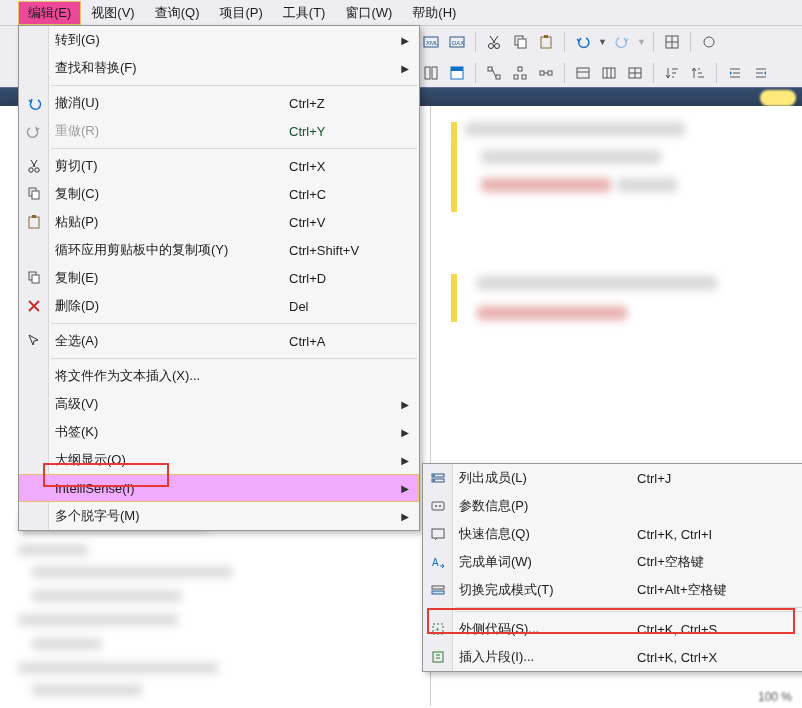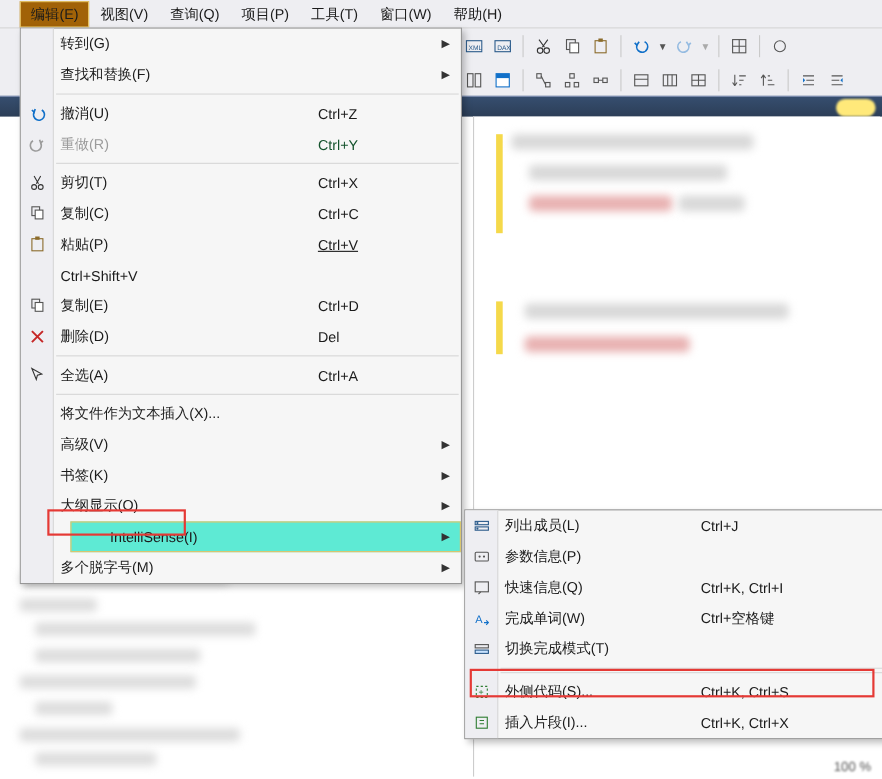--- a/index.html
+++ b/index.html
@@ -1,21 +1,21 @@
 <!DOCTYPE html>
 <html><head>
 <meta charset="utf-8">
 <style>
   * { box-sizing: border-box; font-family: "Microsoft YaHei", "Segoe UI", sans-serif; }
   body { margin: 0; width: 802px; height: 708px; background: #fff; overflow: hidden; position: relative; }
 
   
   .menubar { height: 26px; background: #eeeef2; border-bottom: 1px solid #ccc; display: flex; align-items: center; font-size: 13px; color: #1b1b1b; }
   .menubar .mi { padding: 3px 10px; cursor: default; }
-  .menubar .mi.active { background: #a16207; border: 1px solid #e5c365; padding: 2px 9px; }
+  .menubar .mi.active { background: #ec4899; border: 1px solid #e5c365; padding: 2px 9px; }
 
   
   .toolbars { height: 62px; background: #eeeef2; border-bottom: 1px solid #5b7199; position: relative; }
   .toolbars .row { height: 31px; display: flex; align-items: center; gap: 4px; padding-left: 420px; }
   .tb-btn { width: 22px; height: 22px; display: flex; align-items: center; justify-content: center; color: #1b1b1b; }
   .tb-sep { width: 1px; height: 20px; background: #c9c9c9; margin: 0 3px; }
   .blue-strip { height: 18px; background: linear-gradient(#364e6f,#2c3e57); }
   .editor-bg { position: absolute; left: 430px; right: 2px; top: 106px; bottom: 2px; background: #fff; border-left: 1px solid #ccc; }
   .editor-bg .yel { position: absolute; left: 20px; top: 10px; width: 6px; background: #f5d94a; }
   .editor-bg .blur { position: absolute; filter: blur(4px); background: #d8d8d8; border-radius: 4px; }
@@ -27,21 +27,21 @@
   
   .menu { position: absolute; background: #f6f6f6; border: 1px solid #979797; box-shadow: 3px 3px 6px rgba(0,0,0,.25); font-size: 13px; color: #1b1b1b; }
   .menu .iconcol { position: absolute; left: 0; top: 0; bottom: 0; width: 30px; background: #eeeef2; border-right: 1px solid #d7d7d7; }
   .menu .item { position: relative; display: flex; align-items: center; height: 28px; padding-left: 36px; padding-right: 10px; cursor: default; }
   .menu .item .lbl { flex: 1; }
   .menu .item .sc { width: 130px; text-align: left; color: #1b1b1b; }
   .menu .item .arrow { width: 10px; text-align: right; font-size: 10px; color: #333; }
   .menu .item.disabled { color: #9b9b9b; }
   .menu .item.disabled .sc { color: #14532d; }
   .menu .sep { height: 1px; background: #d7d7d7; margin: 3px 2px 3px 32px; }
-  .menu .item.hover { background: #5eead4; outline: 1px solid #e5c365; outline-offset: -1px; margin-left: 45px; }
+  .menu .item.hover { background: #f0abfc; outline: 1px solid #e5c365; outline-offset: -1px; }
   .menu .item .ico { position: absolute; left: 6px; width: 18px; height: 18px; display: flex; align-items: center; justify-content: center; }
 
   .redbox { position: absolute; border: 2px solid #e53935; pointer-events: none; }
 
   
   svg { display: block; }
   .status { position: absolute; right: 10px; bottom: 4px; font-size: 12px; color: #555; filter: blur(1px);}
   .yellow-tag { position:absolute; right:6px; top:90px; width:36px; height:16px; background:#ffe97a; border-radius:8px; filter:blur(1px);}
 </style>
 </head>
@@ -301,25 +301,26 @@
       <span class="arrow"></span>
     </div>
     <div class="item">
       <span class="ico">
         <svg width="16" height="16">
           <rect x="3" y="3" width="10" height="11" fill="none" stroke="#8b6b2b"></rect>
           <rect x="6" y="1" width="4" height="3" fill="#8b6b2b"></rect>
         </svg>
       </span>
       <span class="lbl">粘贴(P)</span>
-      <span class="sc" style="width: 110px; text-decoration: underline;">Ctrl+V</span>
-      <span class="arrow"></span>
-    </div>
-    <div class="item">
-      <span class="ico"></span>
+      <span class="sc" style="width: 110px;">Ctrl+V</span>
+      <span class="arrow"></span>
+    </div>
+    <div class="item">
+      <span class="ico"></span>
+      <span class="lbl">循环应用剪贴板中的复制项(Y)</span>
       <span class="sc" style="width: 110px;">Ctrl+Shift+V</span>
       <span class="arrow"></span>
     </div>
     <div class="item">
       <span class="ico">
         <svg width="16" height="16">
           <rect x="3" y="2" width="7" height="8" fill="none" stroke="#555"></rect>
           <rect x="6" y="5" width="7" height="8" fill="#fff" stroke="#555"></rect>
         </svg>
       </span>
@@ -436,20 +437,21 @@
       <span class="arrow"></span>
     </div>
     <div class="item">
       <span class="ico">
         <svg width="16" height="16">
           <rect x="2" y="4" width="12" height="3" fill="none" stroke="#555"></rect>
           <rect x="2" y="9" width="12" height="3" fill="#c9e3ff" stroke="#2b5b8b"></rect>
         </svg>
       </span>
       <span class="lbl">切换完成模式(T)</span>
+      <span class="sc" style="width: 150px;">Ctrl+Alt+空格键</span>
       <span class="arrow"></span>
     </div>
     <div class="sep"></div>
     <div class="sep"></div>
     <div class="item">
       <span class="ico">
         <svg width="16" height="16">
           <rect x="3" y="3" width="10" height="10" fill="none" stroke="#2e7d32" stroke-dasharray="2"></rect>
           <text x="5" y="11" font-size="8" fill="#2e7d32">+</text>
         </svg>

